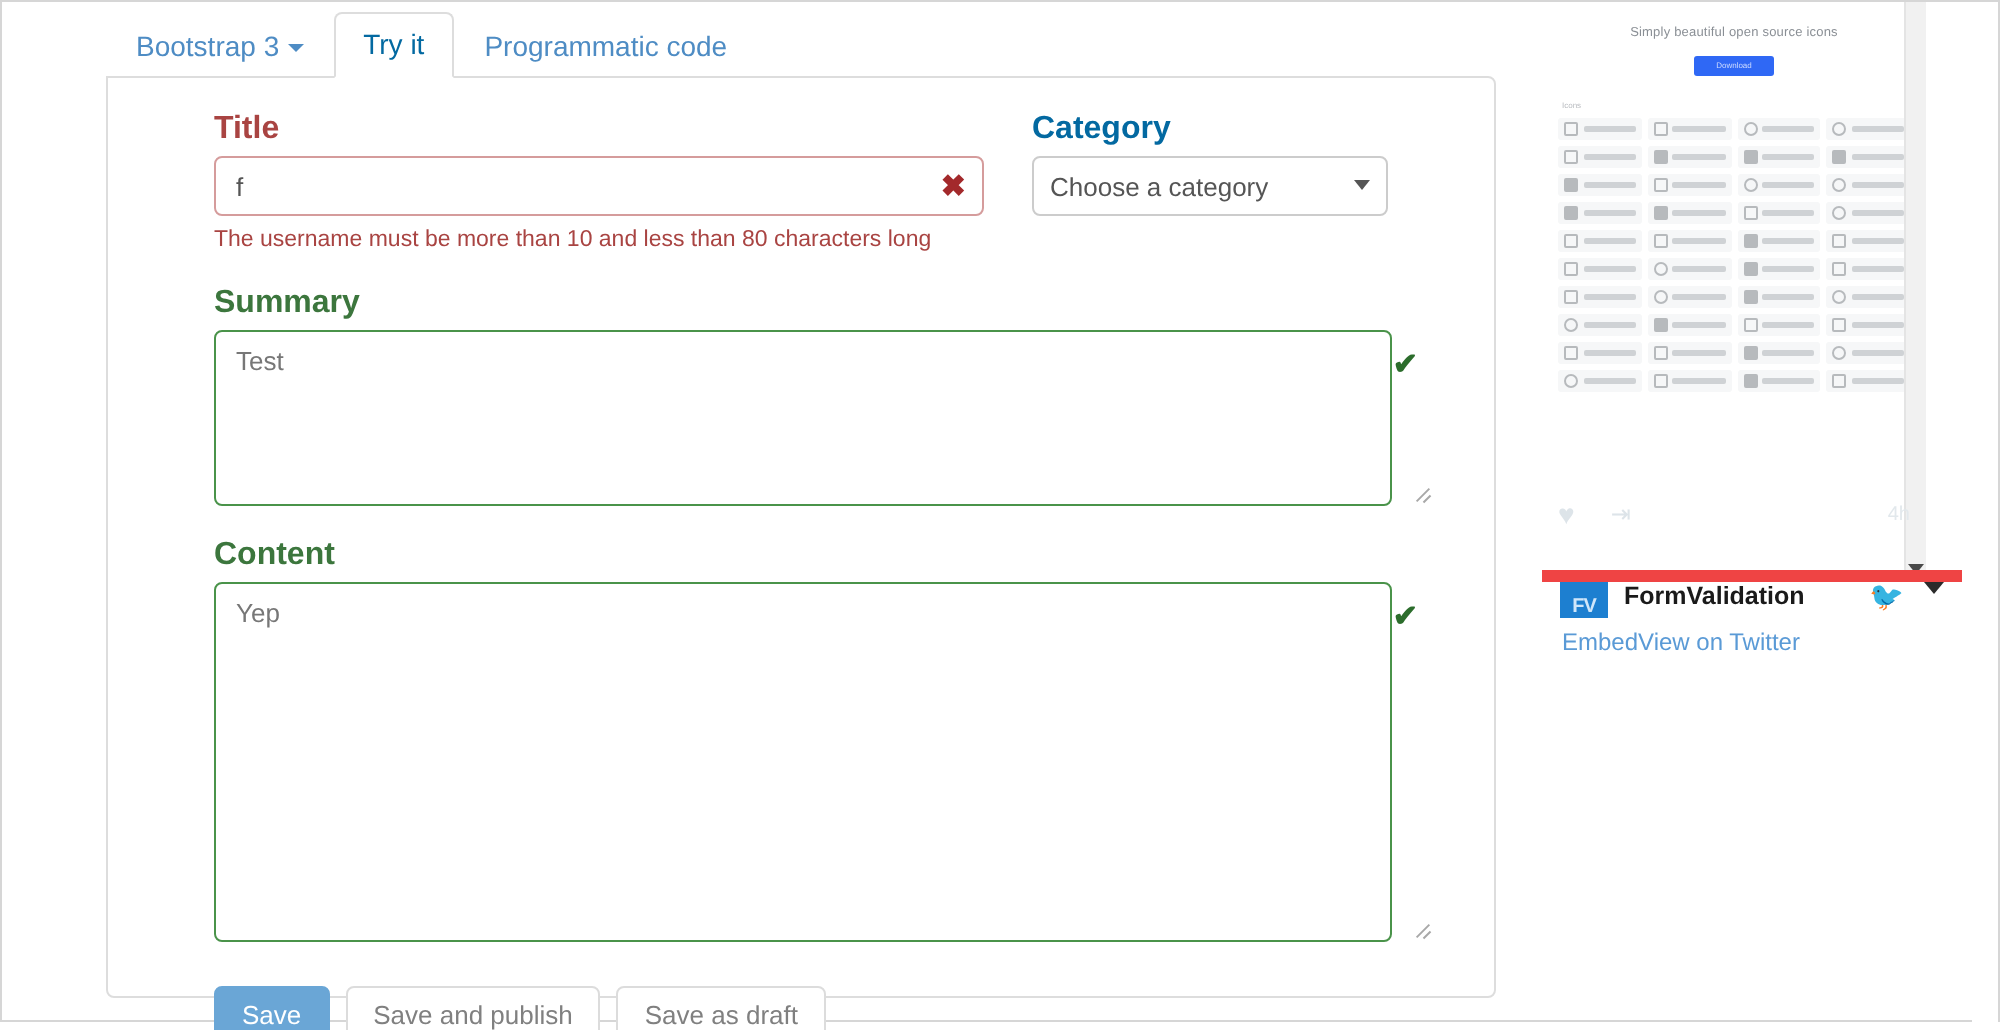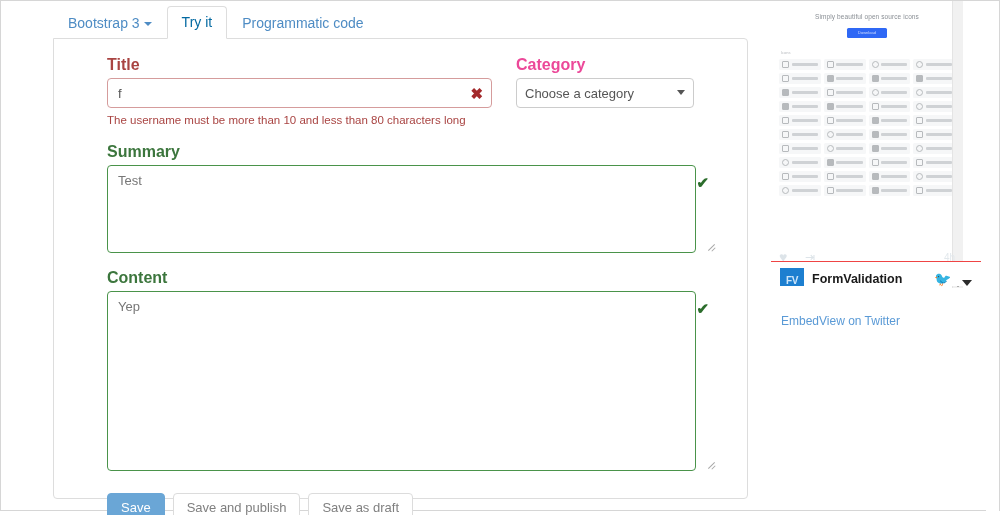--- a/index.html
+++ b/index.html
@@ -93,21 +93,21 @@
 
   label.ctl-label {
     display: block;
     font-size: 16px;
     font-weight: bold;
     margin: 0 0 6px 0;
     line-height: 15px;
   }
   label.err { color: #a94442; }
   label.ok  { color: #3c763d; }
-  label.neutral { color: #ec4899; }
+  label.neutral { color: #0369a1; }
 
   .input-wrap { position: relative; }
 
   input.text-input {
     box-sizing: border-box;
     width: 100%;
     height: 30px;
     padding: 4px 30px 4px 10px;
     font-family: "Liberation Sans", sans-serif;
     font-size: 13px;
@@ -370,26 +370,26 @@
   }
   .act-time {
     margin-left: auto;
     font-size: 10px;
     color: #e2e8ec;
   }
 
   .tw-header {
     position: absolute;
     left: 0px;
-    top: 260px;
+    top: 284px;
     width: 210px;
     height: 24px;
     display: flex;
-    align-items: flex-end;
-    border-top: 1px solid #ef4444;
+    align-items: flex-start;
+    border-top: 6px solid #ef4444;
     background: #ffffff;
   }
   .tw-avatar {
     width: 24px;
     height: 18px;
     background: #1d7fd0;
     color: #cfe6fa;
     font-size: 10px;
     font-weight: bold;
     display: flex;

